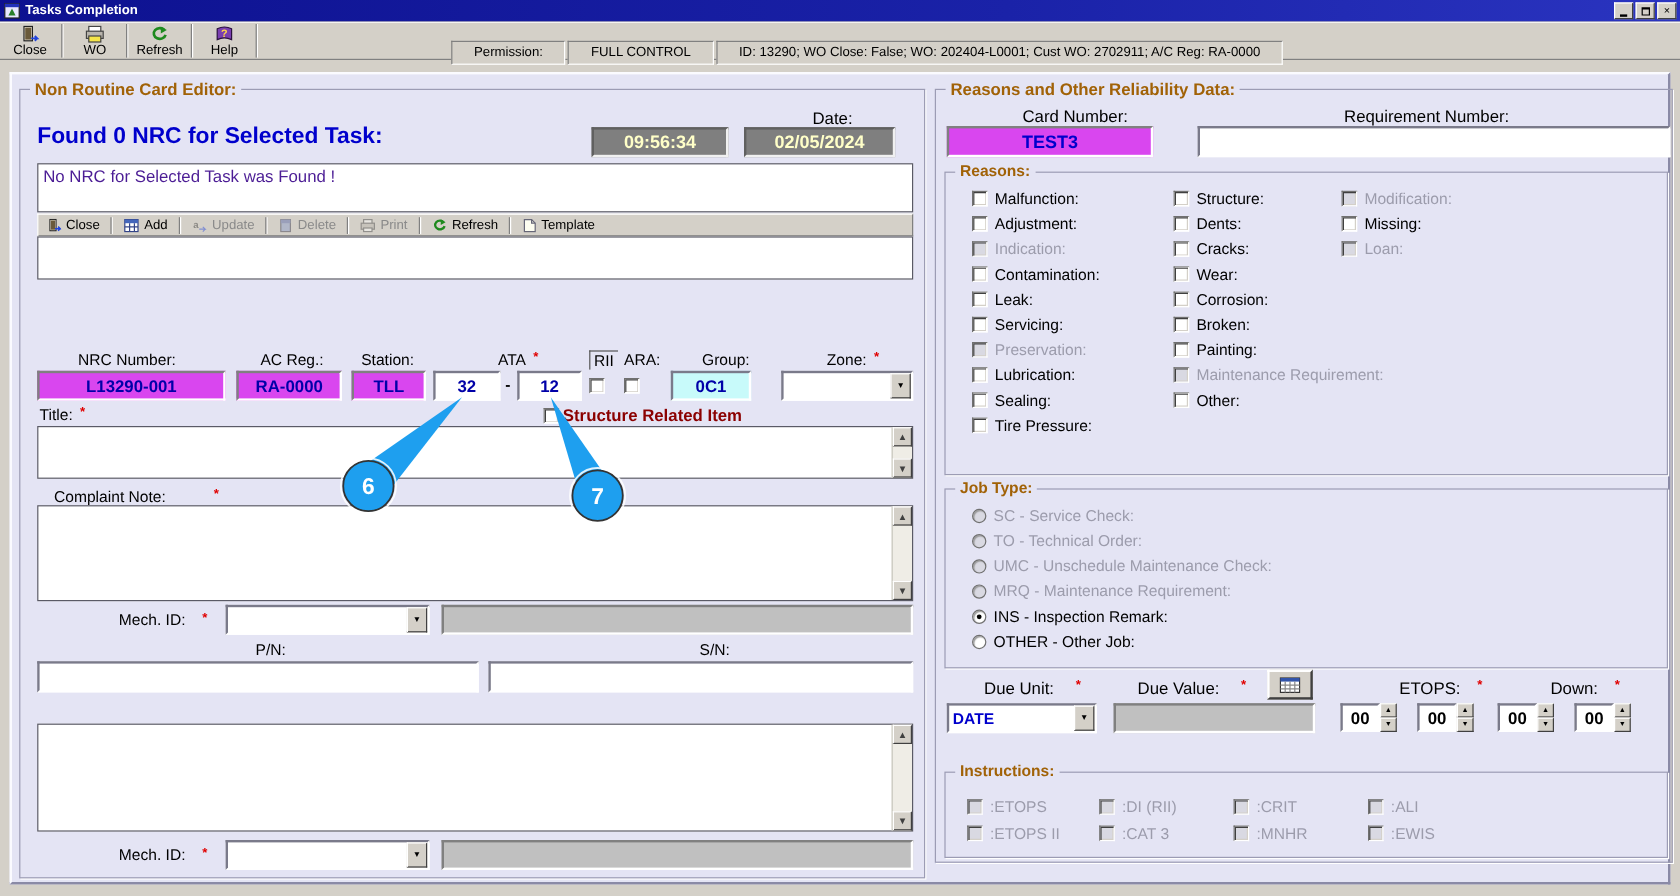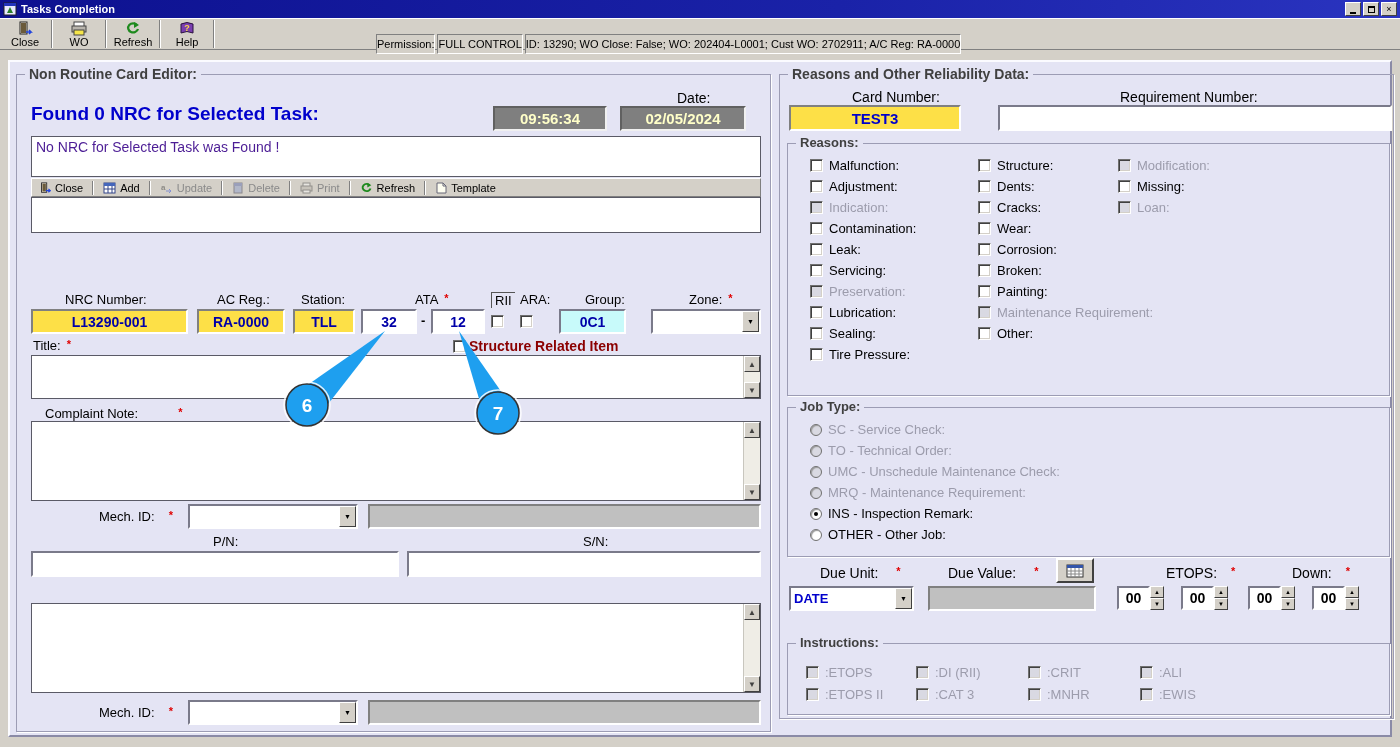--- a/index.html
+++ b/index.html
@@ -16,34 +16,34 @@
     display:flex; align-items:center; justify-content:center; font-size:9px; line-height:1; color:#000; }
   .minglyph { width:6px; height:2px; background:#000; margin-top:7px; }
   .restglyph { width:7px; height:7px; border:1px solid #000; border-top-width:2px; background:#D4D0C8; }
 
   .toolbar { position:absolute; left:0; top:18px; width:1400px; height:32px; background:#D4D0C8;
     border-bottom:1px solid #808080; box-shadow:0 1px 0 #fff inset; display:flex; align-items:center; }
   .tbtn { height:30px; min-width:50px; display:flex; flex-direction:column; align-items:center; justify-content:center;
     font-size:11px; color:#000; padding:1px 4px 0 4px; }
   .tsep { width:2px; height:28px; border-left:1px solid #808080; border-right:1px solid #fff; margin:0 1px; }
   .statusbox { height:20px; border:1px solid; border-color:#808080 #fff #fff #808080; background:#D4D0C8;
-    font-size:11px; display:flex; align-items:center; padding:0 0; color:#000; white-space:nowrap;margin-top:20px; }
+    font-size:11px; display:flex; align-items:center; padding:0 18px; color:#000; white-space:nowrap;margin-top:20px; }
 
   
   .mainpanel { position:absolute; left:8px; top:60px; width:1384px; height:677px; background:#E4E4F4;
     border:2px solid; border-color:#fbfbff #8a8aa6 #8a8aa6 #fbfbff; }
 
   .groupbox { position:absolute; border:1px solid #9c9cb4; box-shadow:1px 1px 0 #ffffff; }
   .gtitle { position:absolute; top:-9px; left:8px; background:#E4E4F4; padding:0 4px;
-    font-weight:bold; font-size:14px; color:#404040; white-space:nowrap; }
+    font-weight:bold; font-size:14px; color:#a16207; white-space:nowrap; }
   .gtitle.small { font-size:13px; }
 
   .lbl { position:absolute; font-size:13px; color:#000; white-space:nowrap; }
   .ast { color:#E00000; font-size:11px; font-weight:bold; margin-left:6px; vertical-align:top; }
-  .field3d { border:2px solid; border-color:#808080 #fff #fff #808080; background:#fde047;
+  .field3d { border:2px solid; border-color:#808080 #fff #fff #808080; background:#d946ef;
     display:flex; align-items:center; justify-content:center; font-weight:bold; font-size:14px; color:#0000A8; }
   .whitefield { border:2px solid; border-color:#7a7a8a #fff #fff #7a7a8a; background:#fff; }
   .timefield { border:2px solid; border-color:#606060 #f0f0f0 #f0f0f0 #606060; background:#7F7F7F;
     display:flex; align-items:center; justify-content:center; color:#FFFFC8; font-weight:bold; font-size:15px; }
   .textbox { position:absolute; background:#fff; border:1px solid #58585е; border:1px solid #5a5a66; }
   .textbox .inner { position:absolute; left:0; top:0; right:17px; bottom:0; font-size:14px; color:#4c1d95; padding:2px 4px; }
 
   
   .vscroll { position:absolute; right:0; top:0; bottom:0; width:17px; background:#EFEDE6; border-left:1px solid #c8c6be; }
   .sbtn { position:absolute; left:0; width:16px; height:16px; background:#D4D0C8; border:1px solid;

